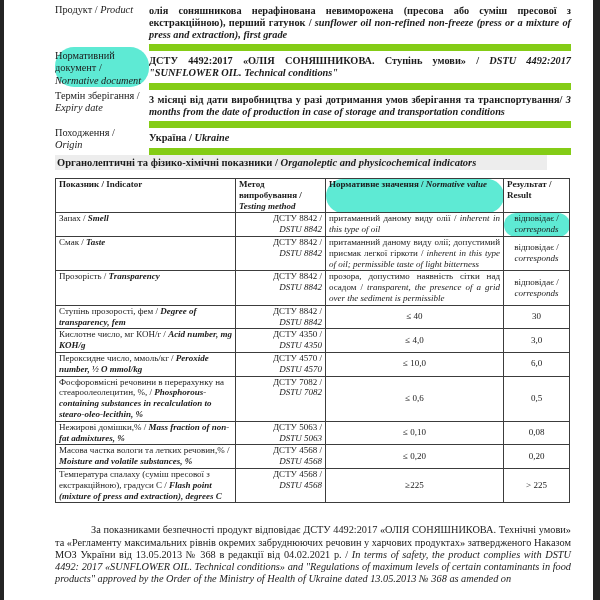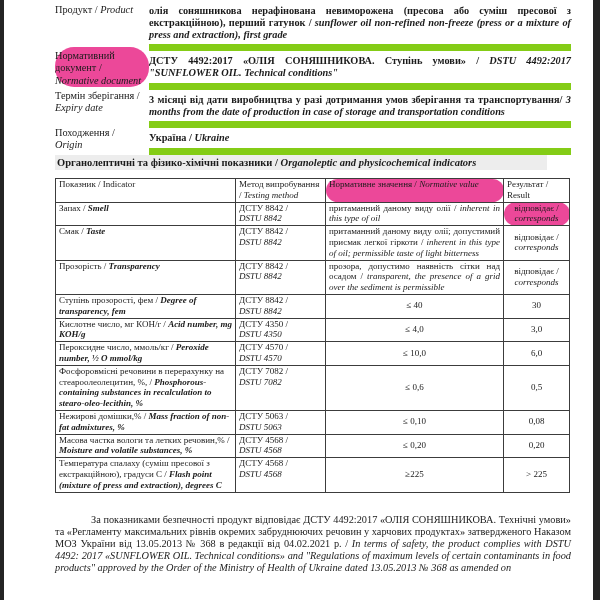--- a/index.html
+++ b/index.html
@@ -5,38 +5,38 @@
   html,body{margin:0;padding:0;background:#ffffff;}
   body{width:600px;height:600px;overflow:hidden;position:relative;
        font-family:"Liberation Serif", serif;color:#1b1b1b;}
   .edge-left{position:absolute;left:0;top:0;width:4px;height:600px;background:#242424;}
   .edge-right{position:absolute;left:593px;top:0;width:7px;height:600px;background:#242424;}
   .content{position:absolute;left:55px;top:4px;width:516px;}
 
   .b{font-weight:bold;}
   .it{font-style:italic;}
   .bi{font-weight:bold;font-style:italic;}
-  .shaded{background:#ec4899;border-radius:19px;}
+  .shaded{background:#5eead4;border-radius:19px;}
 
   table.info{width:516px;border-collapse:collapse;}
   table.info td{vertical-align:top;font-size:10.3px;line-height:12.2px;padding:0;}
   table.info td.lbl{width:88px;padding-right:6px;}
   table.info td.val{border-bottom:7px solid #84cc16;padding:1px 0 2px 0;text-align:justify;}
   table.info tr.rgap td{padding-top:3px;}
   table.info tr.rgap td.val{padding-top:4px;}
 
   .sec-title{margin:0 0 8px 0;font-size:10.5px;line-height:13px;
              background:#ededed;width:490px;padding:1px 0 1px 2px;}
 
   table.main{border-collapse:collapse;width:514px;table-layout:fixed;
              font-size:9px;line-height:10.8px;}
   table.main th,table.main td{border:1px solid #3c3c3c;padding:0 3px 1px 3px;vertical-align:top;}
-  table.main th{text-align:left;font-weight:normal;}
+  table.main th{text-align:left;font-weight:bold;}
   table.main th.hc{text-align:left;}
-  table.main td.c2{text-align:left;}
+  table.main td.c2{text-align:right;}
   table.main td.c3.txt{text-align:justify;}
   table.main td.c3.num{text-align:center;vertical-align:middle;}
   table.main td.c4{text-align:center;vertical-align:middle;}
 
   p.footer{margin:21px 0 0 0;font-size:10.3px;line-height:12.2px;
            text-align:justify;text-indent:36px;width:516px;}
 </style>
 </head>
 <body>
 

